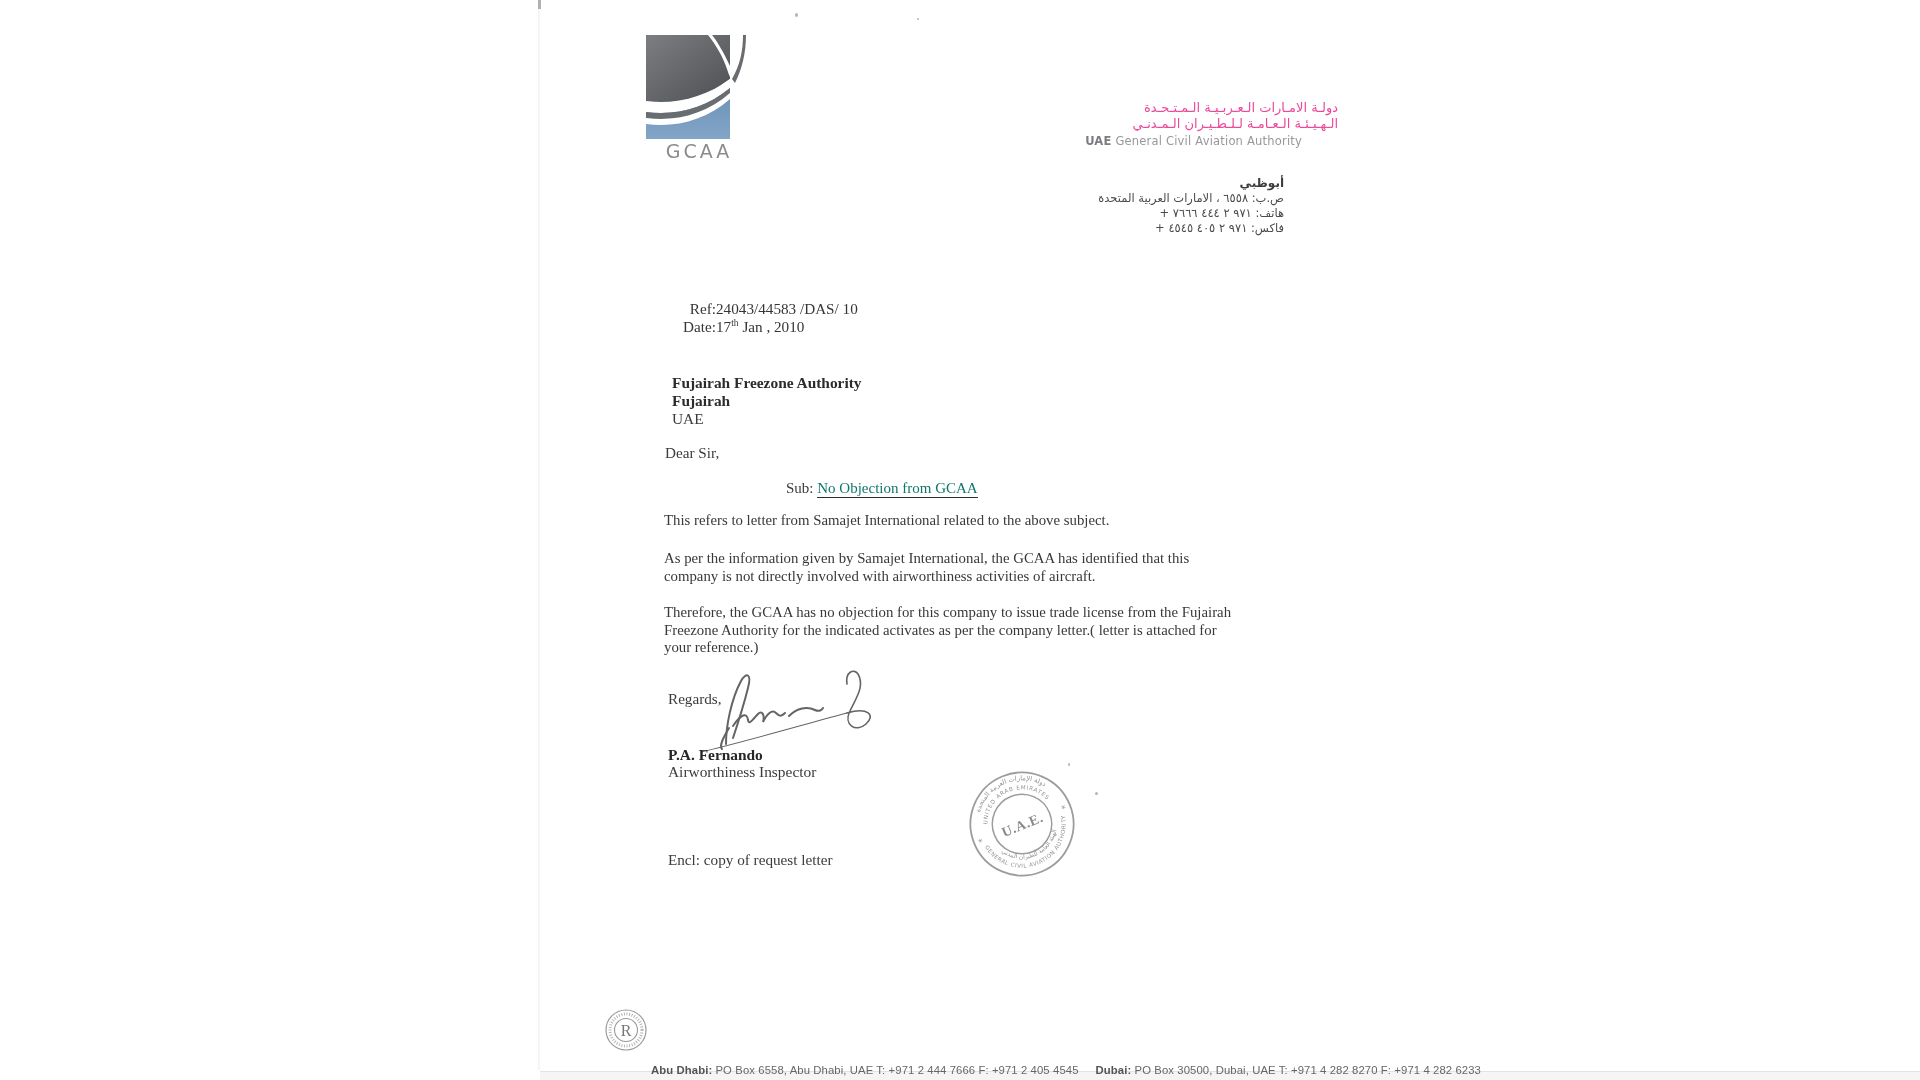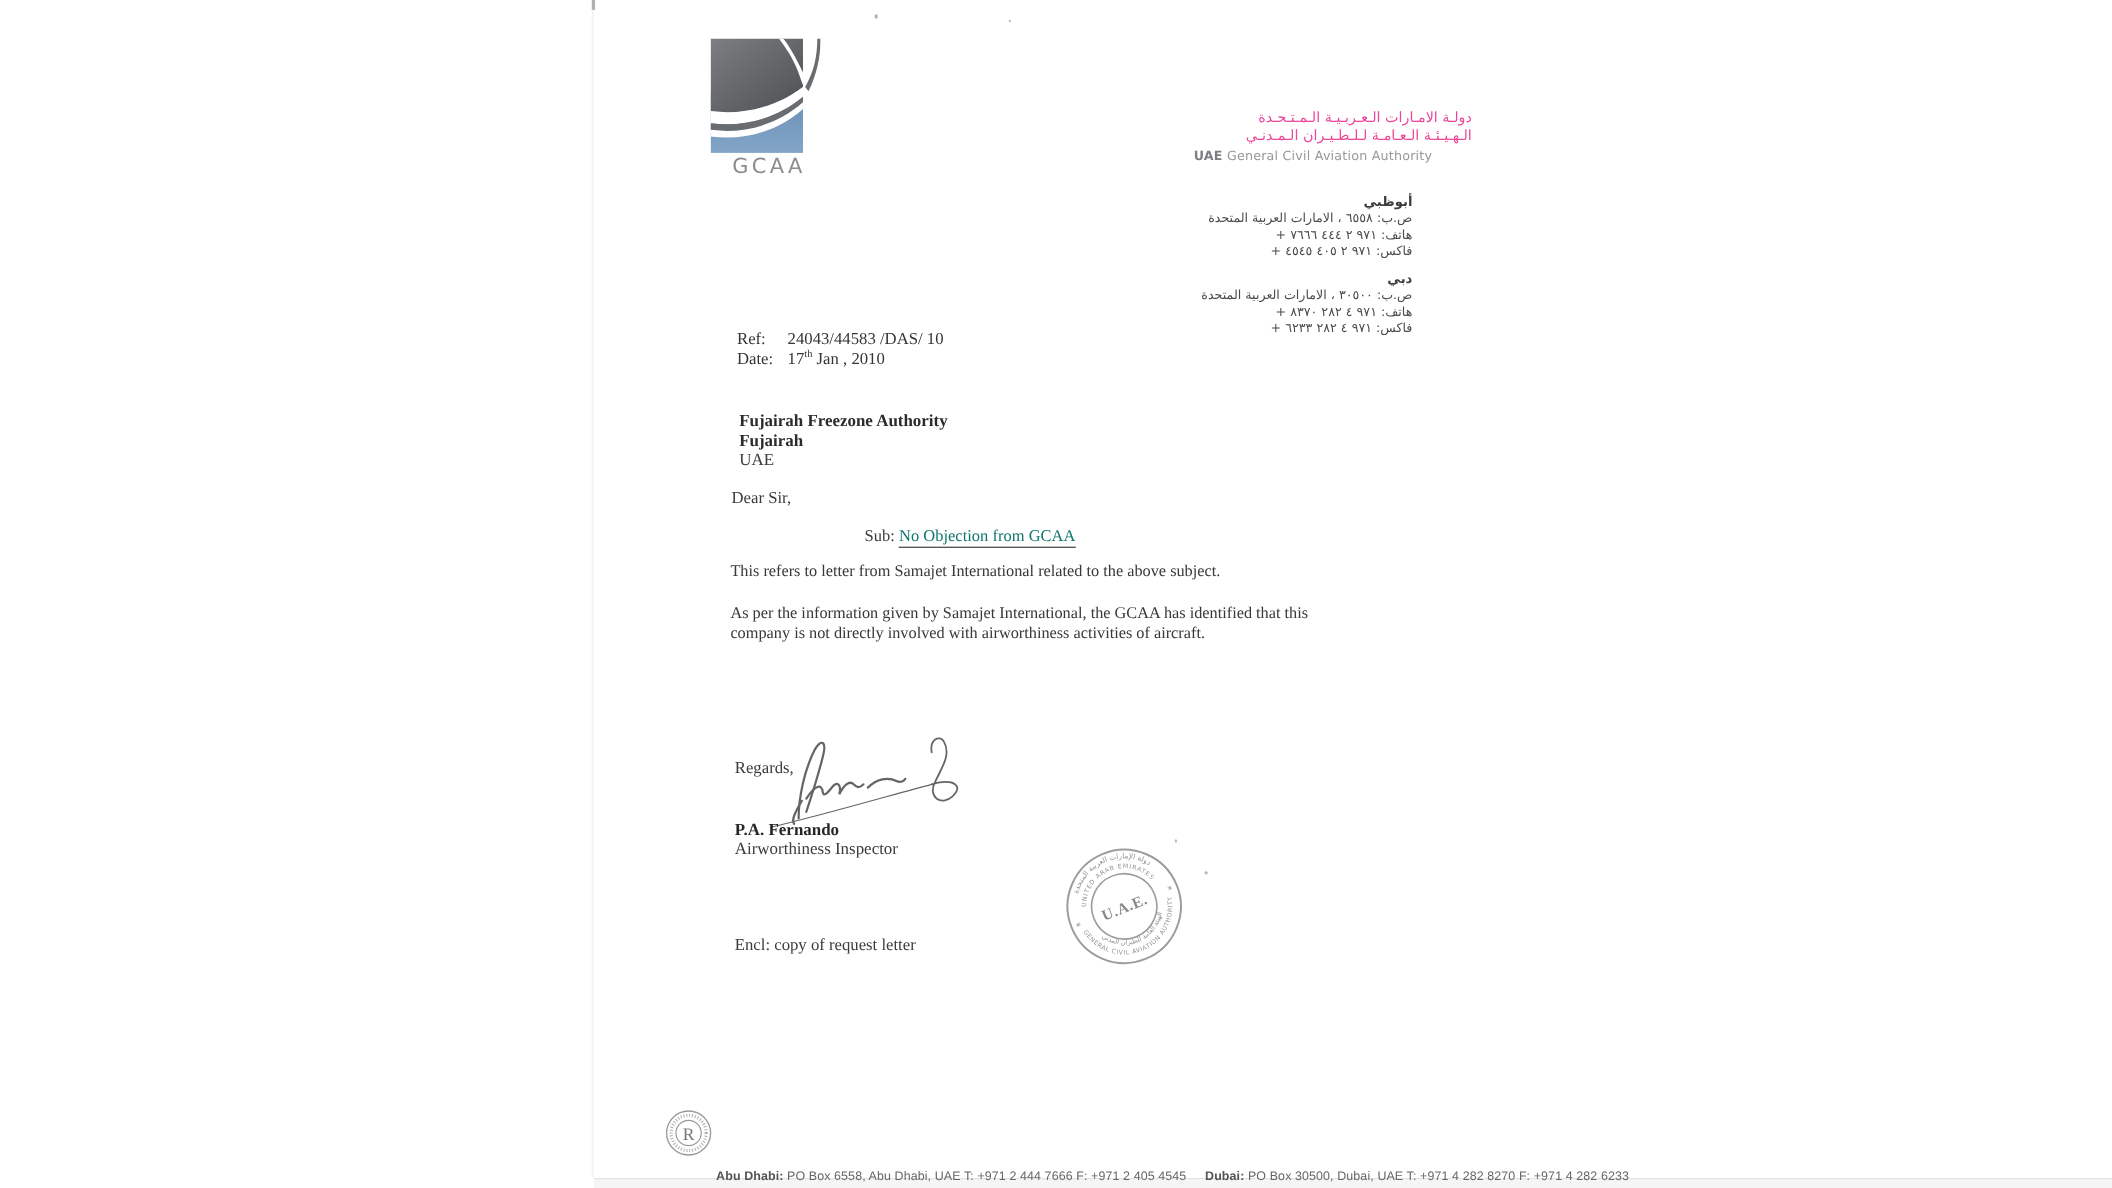--- a/index.html
+++ b/index.html
@@ -31,21 +31,21 @@
   .contact{right:636px;direction:rtl;font-family:"DejaVu Sans",sans-serif;
            font-size:11.5px;color:#4b4b4b;line-height:15px;}
   .contact .city{font-weight:bold;font-size:12px;color:#3d3d3d;}
   .contact .num{direction:ltr;unicode-bidi:embed;}
   .ad-block{top:176px;}
   .dxb-block{top:246px;}
 
   
   .refblock{left:670px;top:300px;font-size:15.2px;line-height:18px;color:#353535;}
   .refrow{display:flex;white-space:pre;}
-  .reflabel{width:46px;}
+  .reflabel{width:46px;text-align:right;}
   sup.ord{font-size:9.5px;vertical-align:super;line-height:0;}
 
   
   .recipient{left:672px;top:374px;font-size:15.4px;line-height:18.2px;}
   .recipient .b{font-weight:bold;color:#2b2b2b;}
 
   .salutation{left:665px;top:444px;font-size:15.2px;}
   .subject{left:786px;top:480px;font-size:15px;white-space:pre;}
   .subject .subj-main{font-weight:normal;color:#0f766e;border-bottom:1.6px solid #2e2e2e;padding-bottom:1px;}
 
@@ -110,26 +110,20 @@
   <div class="abs hdr hdr-ar2">الـهـيـئـة الـعـامـة لـلـطـيـران الـمـدنـي</div>
   <div class="abs hdr hdr-en" style="right:618px;"><b>UAE</b><span> General Civil Aviation Authority</span></div>
 
   <div class="abs contact ad-block">
     <div class="city">أبوظبي</div>
     <div>ص.ب: ٦٥٥٨ ، الامارات العربية المتحدة</div>
     <div><span>هاتف:</span> <span class="num">+ ٩٧١ ٢ ٤٤٤ ٧٦٦٦</span></div>
     <div><span>فاكس:</span> <span class="num">+ ٩٧١ ٢ ٤٠٥ ٤٥٤٥</span></div>
   </div>
 
-  <div class="abs contact dxb-block">
-    <div class="city">دبي</div>
-    <div>ص.ب: ٣٠٥٠٠ ، الامارات العربية المتحدة</div>
-    <div><span>هاتف:</span> <span class="num">+ ٩٧١ ٤ ٢٨٢ ٨٣٧٠</span></div>
-    <div><span>فاكس:</span> <span class="num">+ ٩٧١ ٤ ٢٨٢ ٦٢٣٣</span></div>
-  </div>
 
   <div class="abs refblock">
     <div class="refrow">
       <span class="reflabel">Ref:</span>
       <span>24043/44583 /DAS/ 10</span>
     </div>
     <div class="refrow">
       <span class="reflabel">Date:</span>
       <span><span>17</span><sup class="ord">th</sup><span> Jan , 2010</span></span>
     </div>
@@ -140,20 +134,23 @@
     <div class="b">Fujairah</div>
     <div>UAE</div>
   </div>
 
   <div class="abs salutation">Dear Sir,</div>
   <div class="abs subject"><span>Sub: </span><span class="subj-main">No Objection from GCAA</span></div>
 
   <div class="abs para p1">This refers to letter from Samajet International related to the above subject.</div>
   <div class="abs para p2">As per the information given by Samajet International, the GCAA has identified that this
 company is not directly involved with airworthiness activities of aircraft.</div>
+  <div class="abs para p3">Therefore, the GCAA has no objection for this company to issue trade license from the Fujairah
+Freezone Authority for the indicated activates as per the company letter.( letter is attached for
+your reference.)</div>
 
   <div class="abs regards">Regards,</div>
 
   <div class="abs signature">
     <svg width="210" height="95" viewBox="0 0 210 95">
       <g fill="none" stroke="#4a4a4a" stroke-linecap="round" opacity="0.85">
         <path stroke-width="1.1" d="M6,88 C45,79 118,58 152,49"></path>
         <path stroke-width="1.6" d="M152,49 C173,43 181,51 171,60 C161,69 148,61 155,47 C161,34 170,22 163,10 C159,4 150,8 152,20"></path>
         <path stroke-width="2" d="M34,64 C28,74 24,82 27,85"></path>
         <path stroke-width="2" d="M31,80 C31,62 36,36 46,17 C51,8 57,9 53,24 C48,44 42,62 38,74"></path>

